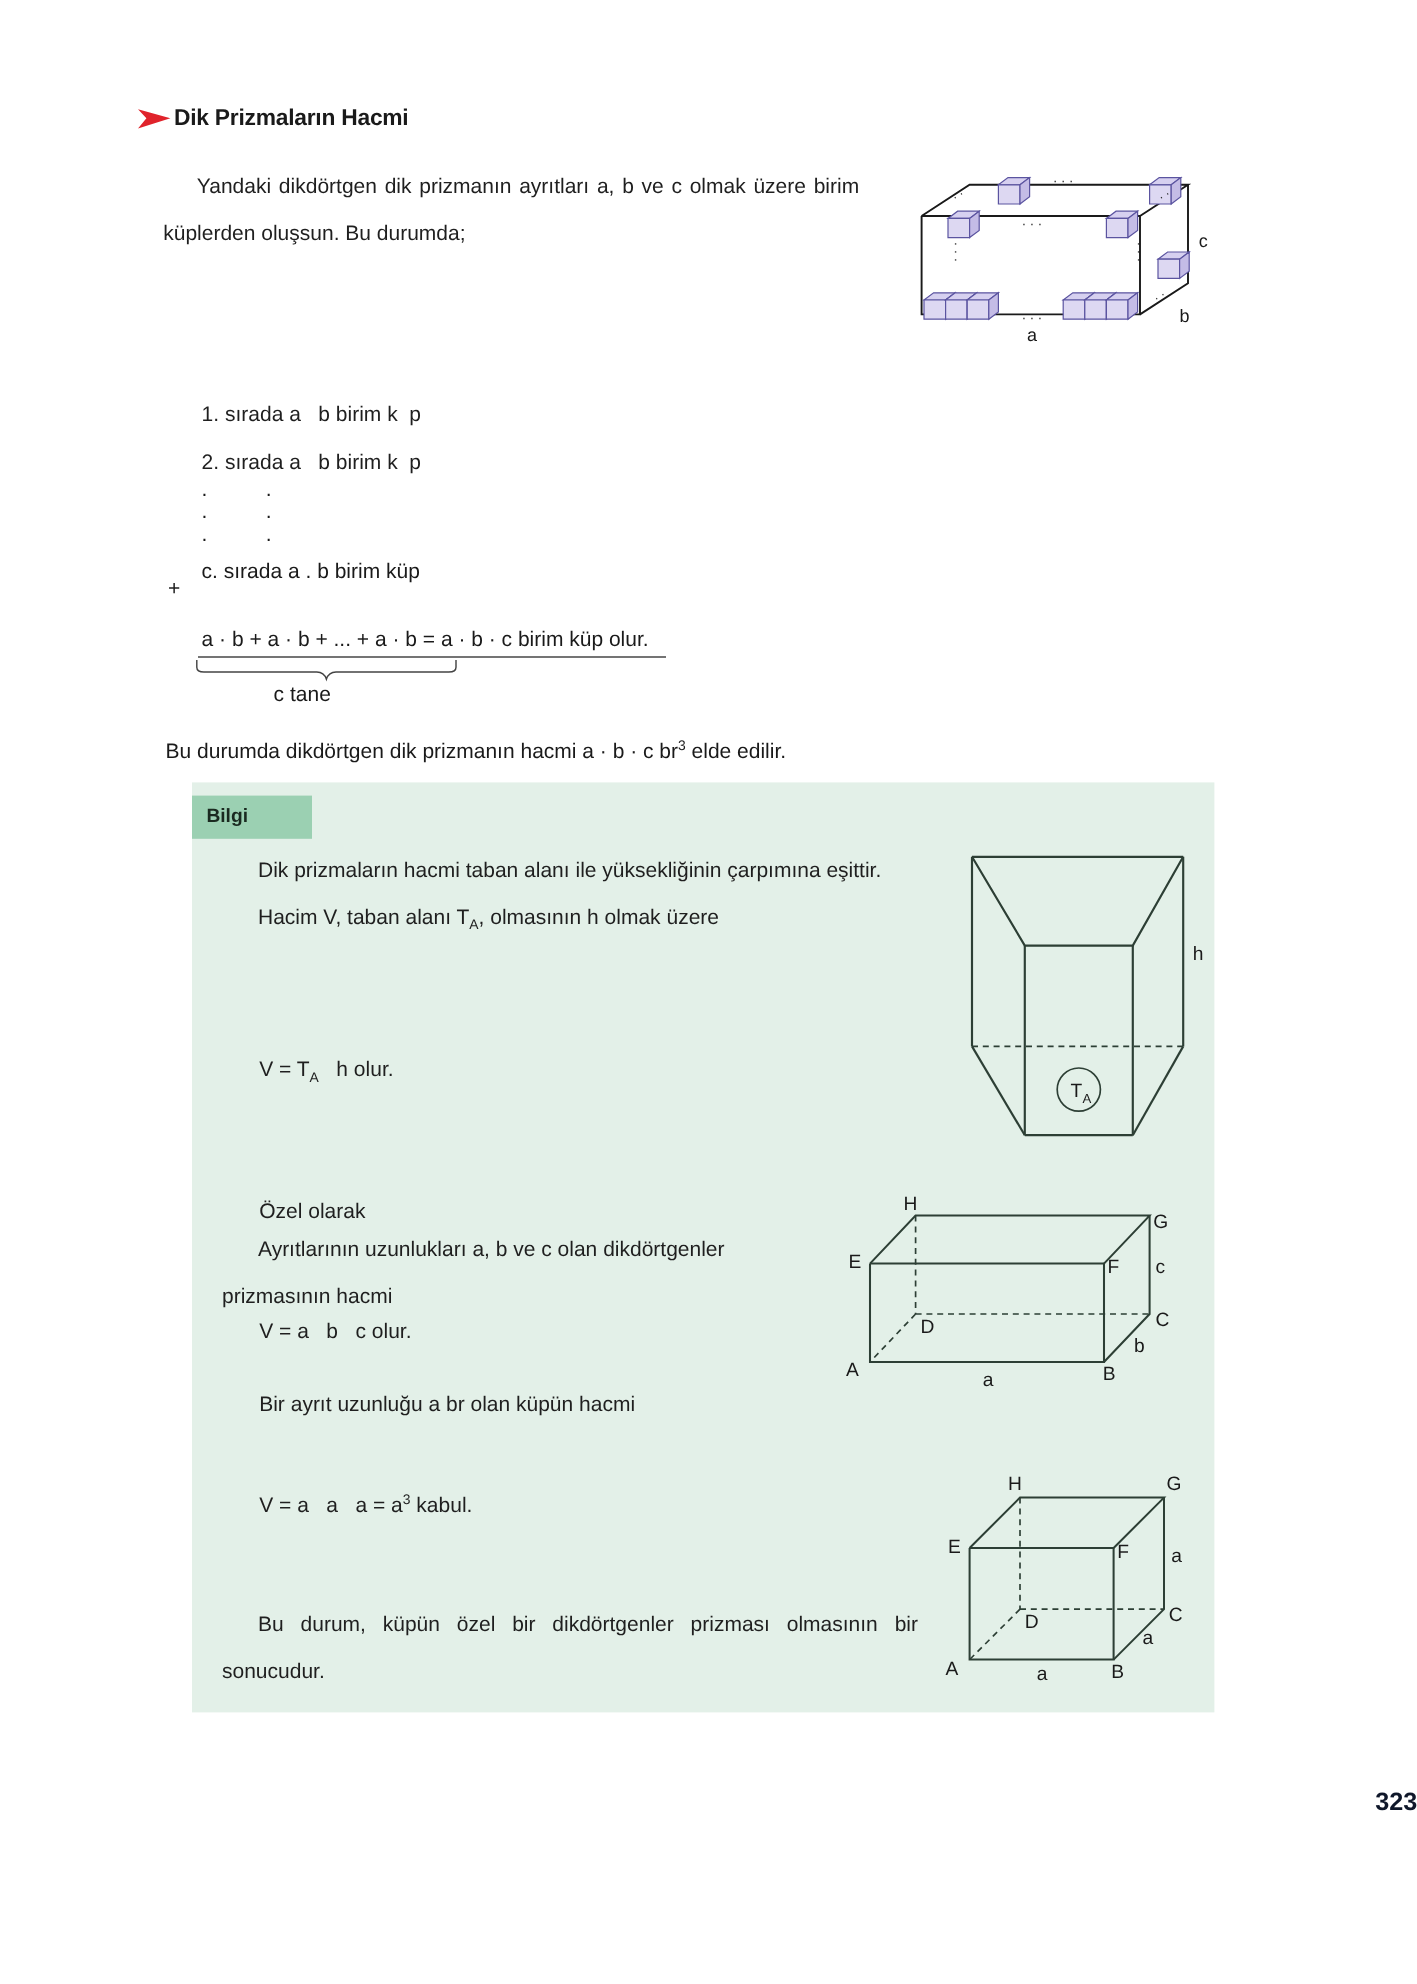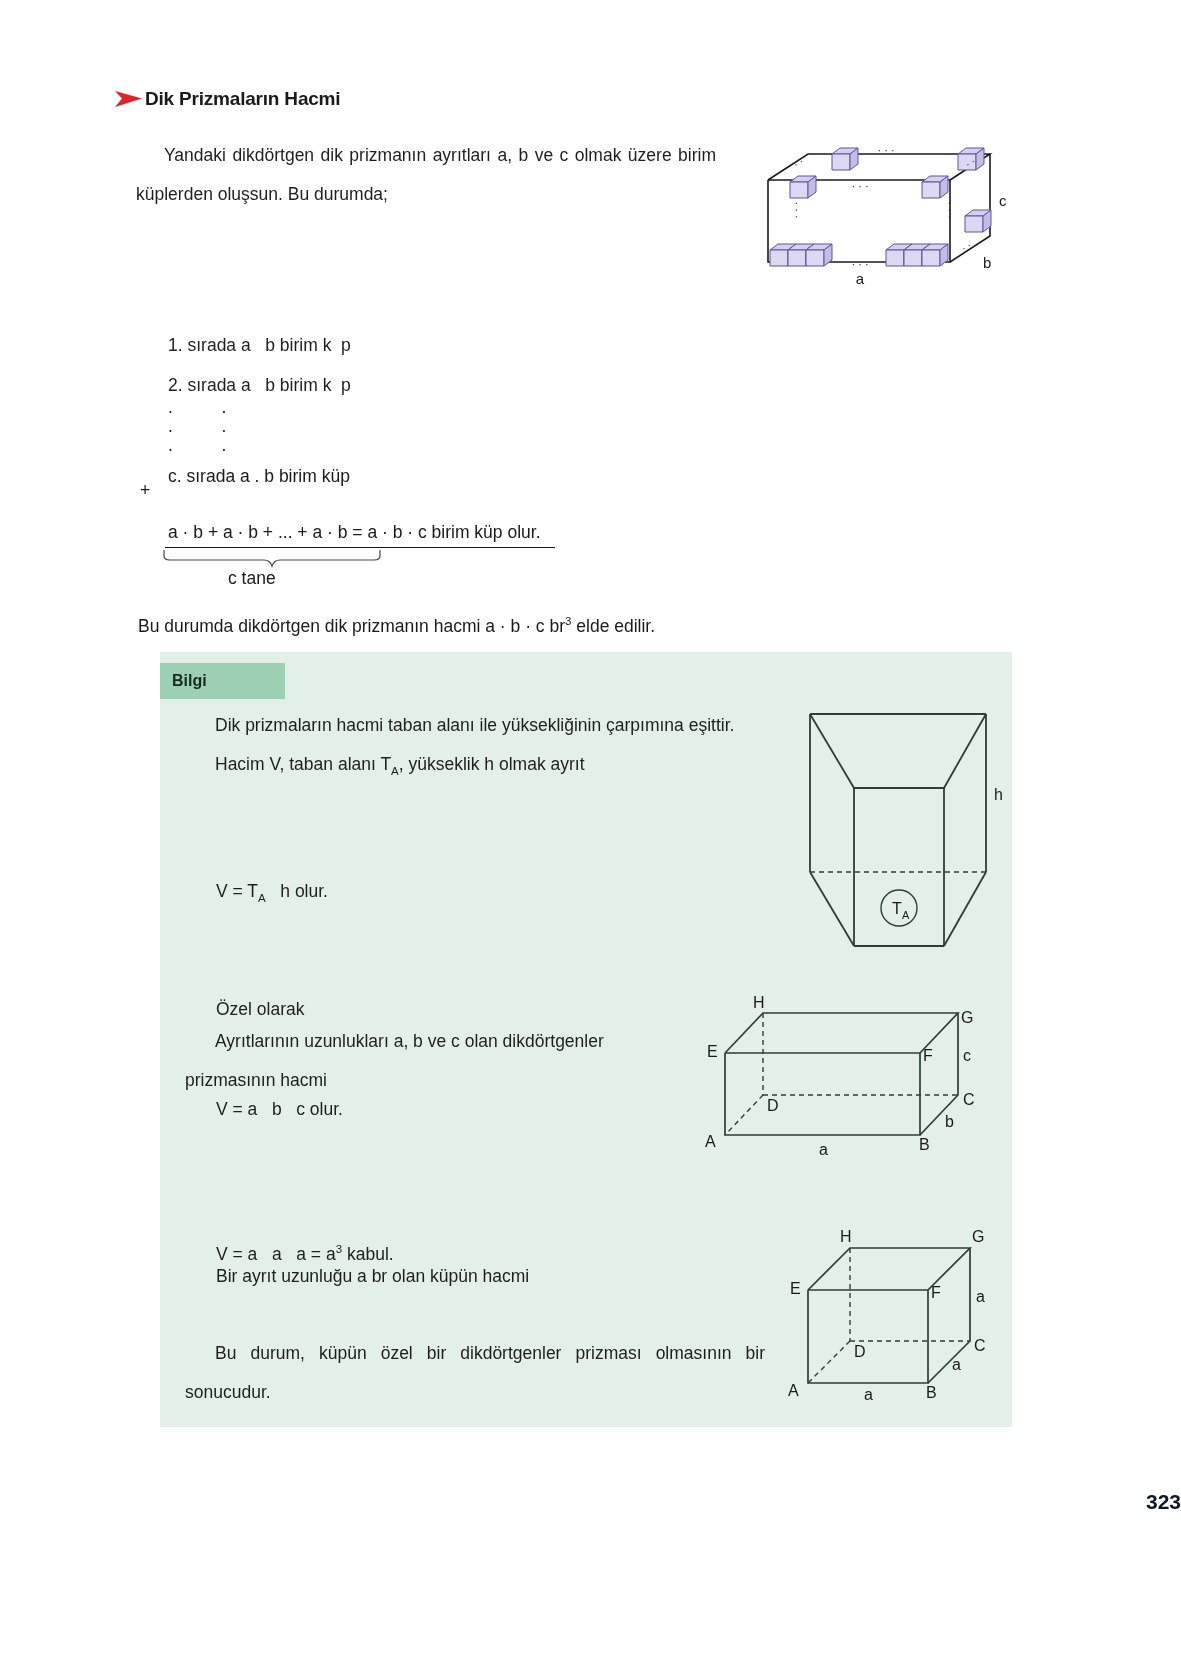--- a/index.html
+++ b/index.html
@@ -112,21 +112,21 @@
     background: #e3f0e8;
   }
   .ribbon-tail {
     position: absolute;
     left: 115px; top: 663px;
     width: 0; height: 0;
   }
   .ribbon-label {
     position: absolute;
     left: 160px; top: 663px;
-    width: 125px; height: 36px;
+    width: 100px; height: 36px;
     background: #9bd0b2;
     display: flex; align-items: center;
     padding-left: 12px;
   }
   .ribbon-label span {
     font-size: 16px; font-weight: bold; color: #1a2a20;
   }
 
   .bilgi-text {
     position: absolute;
@@ -136,21 +136,21 @@
   }
   .bt-1 { left: 185px; top: 706px; width: 600px; text-align: justify; }
   .bt-1 p { margin: 0; }
   .bt-1 p.indent { text-indent: 30px; }
   .bt-2 { left: 216px; top: 872px; white-space: pre; }
 
   .bt-3 { left: 216px; top: 990px; }
   .bt-3-para { left: 185px; top: 1022px; width: 480px; }
   .bt-4 { left: 216px; top: 1090px; white-space: pre; }
 
-  .bt-5 { left: 216px; top: 1257px; }
+  .bt-5 { left: 216px; top: 1151px; }
   .bt-6 { left: 216px; top: 1235px; white-space: pre; }
   .bt-7 { left: 185px; top: 1334px; width: 580px; text-align: justify; }
   .bt-7 p { margin: 0; }
   .bt-7 p.indent { text-indent: 30px; }
 
   .fig-prism   { position: absolute; left: 788px; top: 700px;  width: 220px; height: 255px; }
   .fig-box     { position: absolute; left: 695px; top: 995px;  width: 310px; height: 165px; }
   .fig-cube    { position: absolute; left: 780px; top: 1218px; width: 225px; height: 190px; }
 
   
@@ -245,21 +245,21 @@
 <div class="bilgi-box"></div>
 <svg class="ribbon-tail" width="46" height="36" viewBox="0 0 46 36" style="left:114px; top:663px;">
   <polygon points="0,18 20,0 46,0 46,36 20,36" fill="#7cc19c"></polygon>
 </svg>
 <div class="ribbon-label">
   <span>Bilgi</span>
 </div>
 
 <div class="bilgi-text bt-1">
   <p class="indent">Dik prizmaların hacmi taban alanı ile yüksekliğinin çarpımına eşittir.</p>
-  <p class="indent"><span>Hacim V, taban alanı T</span><sub>A</sub><span>, yükseklik h olmak ayrıt</span></p>
+  <p class="indent"><span>Hacim V, taban alanı T</span><sub>A</sub><span>, olmasının h olmak üzere</span></p>
 </div>
 
 <div class="bilgi-text bt-2"><span>V = T</span><sub>A</sub><span>   h olur.</span></div>
 
 <div class="bilgi-text bt-3">Özel olarak</div>
 <div class="bilgi-text bt-3-para">
   <p class="indent" style="text-indent:30px;margin:0">Ayrıtlarının uzunlukları a, b ve c olan dikdörtgenler prizmasının hacmi</p>
 </div>
 <div class="bilgi-text bt-4">V = a   b   c olur.</div>
 

